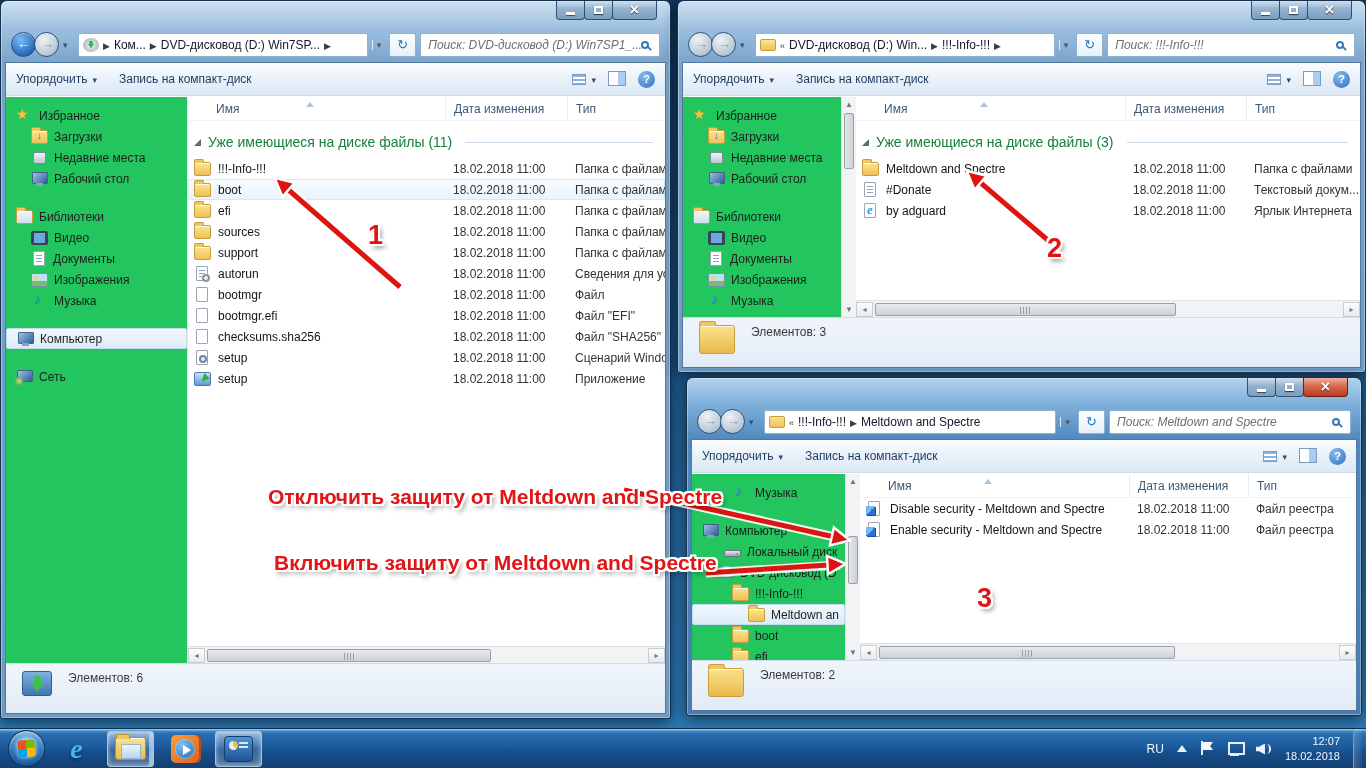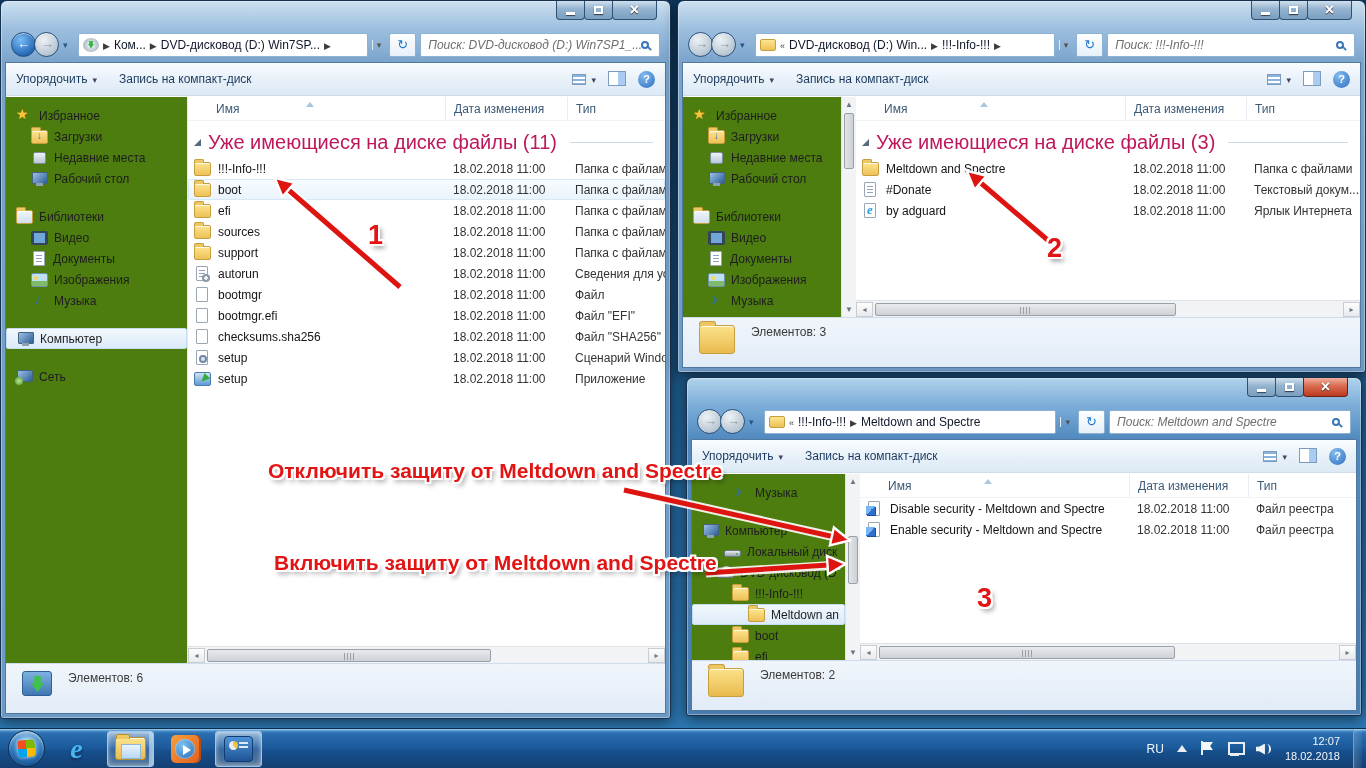--- a/index.html
+++ b/index.html
@@ -57,41 +57,41 @@
   .tb-right { margin-left:auto; display:flex; align-items:center; gap:12px; }
   .views-glyph { display:inline-block; width:14px; height:11px; border:1px solid #7d9cbd; vertical-align:-2px;
                  background:repeating-linear-gradient(180deg,#8ab4de 0 2px,#fff 2px 4px); }
   .tb-preview::before { content:""; display:inline-block; width:16px; height:13px; vertical-align:-2px;
                         border:1px solid #7d9cbd; background:linear-gradient(90deg,#fff 0 55%,#a9ccf0 55%); }
   .tb-help::before { content:"?"; display:inline-block; width:17px; height:17px; border-radius:50%;
                      background:radial-gradient(circle at 35% 28%,#85bcee,#2d6ec0); color:#fff;
                      font-weight:bold; text-align:center; line-height:17px; font-size:11px; }
 
   .main { position:absolute; left:0; right:0; top:34px; bottom:50px; display:flex; }
-  .sidebar { border-right:1px solid #e4eaf1; padding-top:8px; overflow:hidden; background:#4d7c0f; }
+  .sidebar { border-right:1px solid #e4eaf1; padding-top:8px; overflow:hidden; background:#22c55e; }
   .side-item { display:flex; align-items:center; gap:6px; height:21px; padding-right:2px;
                white-space:nowrap; overflow:hidden; color:#1e1e1e; }
   .side-item.spacer { height:17px; }
   .side-item.selected { background:linear-gradient(180deg,#f2f8fd,#dcebf9); border:1px solid #c4dcf1; border-radius:2px; }
   .vscroll { width:15px; background:#f2f3f5; border-left:1px solid #e0e4e8; display:flex;
              flex-direction:column; align-items:center; flex:none; position:relative; }
   .vsarrow { font-size:8px; color:#6a7684; height:15px; line-height:15px; }
   .vsthumb { position:absolute; left:2px; right:2px; height:56px;
              background:linear-gradient(90deg,#e3e5e8,#cdd0d5); border:1px solid #9aa0a8; border-radius:2px; }
 
   .content { flex:1; position:relative; overflow:hidden; }
   .col-head { display:grid; grid-template-columns:minmax(0,1fr) var(--datew) var(--typew);
               height:24px; align-items:center; color:#3c5a77; border-bottom:1px solid #f0f3f7; }
   .ch { padding:0 8px; border-left:1px solid #e8edf3; height:100%; display:flex; align-items:center; position:relative; }
   .ch.name { border-left:none; padding-left:28px; }
   .sort { position:absolute; top:1px; left:46%; width:0; height:0;
           border:4px solid transparent; border-bottom:5px solid #a8c6de; }
   .group-row { display:flex; align-items:center; gap:7px; height:22px; margin:10px 6px 5px 6px; }
   .tri { width:0; height:0; border-bottom:7px solid #596a7b; border-left:7px solid transparent; }
-  .gtext { color:#be185d; font-size:20px; white-space:nowrap; }
+  .gtext { color:#15803d; font-size:14px; white-space:nowrap; }
   .gline { flex:1; height:1px; background:#ccd9e8; margin:0 6px; }
   .frow { display:grid; grid-template-columns:24px minmax(0,1fr) var(--datew) var(--typew);
           align-items:center; height:21px; padding-left:6px; }
   .frow.hover { background:linear-gradient(180deg,#f8fcfe,#eaf4fc); box-shadow:0 0 0 1px #d7e9f6 inset; border-radius:2px; }
   .fname { color:#141414; padding-right:6px; white-space:nowrap; overflow:hidden; }
   .fdate, .ftype { color:#333; padding:0 8px; white-space:nowrap; overflow:hidden; }
 
   .hscroll { position:absolute; left:0; right:0; bottom:0; height:17px; background:#f2f3f5;
              border-top:1px solid #dfe3e8; display:flex; align-items:center; }
   .sarrow { width:17px; height:15px; line-height:14px; text-align:center; font-size:8px; color:#6a7684;
@@ -697,21 +697,21 @@
   </g>
   <g>
     <line x1="624" y1="490" x2="844" y2="539" stroke="#fff" stroke-width="9" opacity="0.9"></line>
     <line x1="624" y1="490" x2="848" y2="540" stroke="#dd1410" stroke-width="5" marker-end="url(#ah)"></line>
   </g>
   <g>
     <line x1="706" y1="573" x2="840" y2="565" stroke="#fff" stroke-width="9" opacity="0.9"></line>
     <line x1="706" y1="573" x2="844" y2="564" stroke="#dd1410" stroke-width="5" marker-end="url(#ah)"></line>
   </g>
 </svg>
-<div class="anno label" style="left:268px; top:459px;">Отключить защиту от Meltdown and Spectre</div>
+<div class="anno label" style="left:268px; top:485px;">Отключить защиту от Meltdown and Spectre</div>
 <div class="anno label" style="left:274px; top:551px;">Включить защиту от Meltdown and Spectre</div>
 <div class="anno num" style="left:368px; top:220px;">1</div>
 <div class="anno num" style="left:1047px; top:233px;">2</div>
 <div class="anno num" style="left:977px; top:583px;">3</div>
 
 <div class="taskbar">
   <div class="start-orb">
     <div class="orb-flag"></div>
   </div>
   <div class="task-icons">

